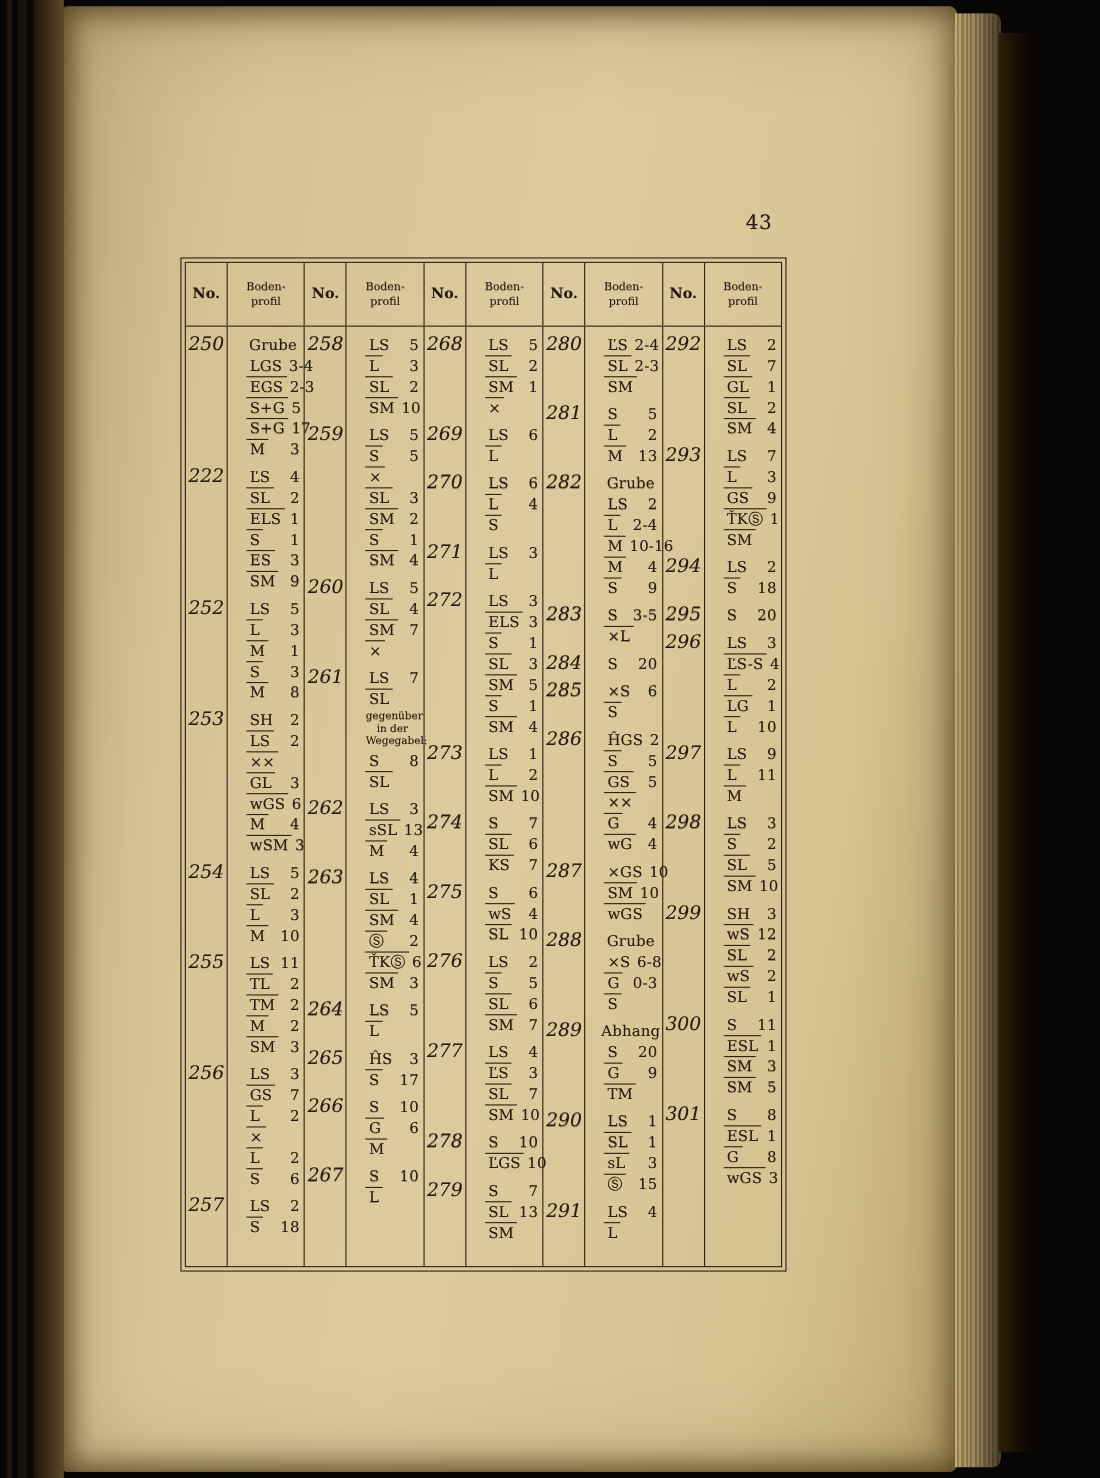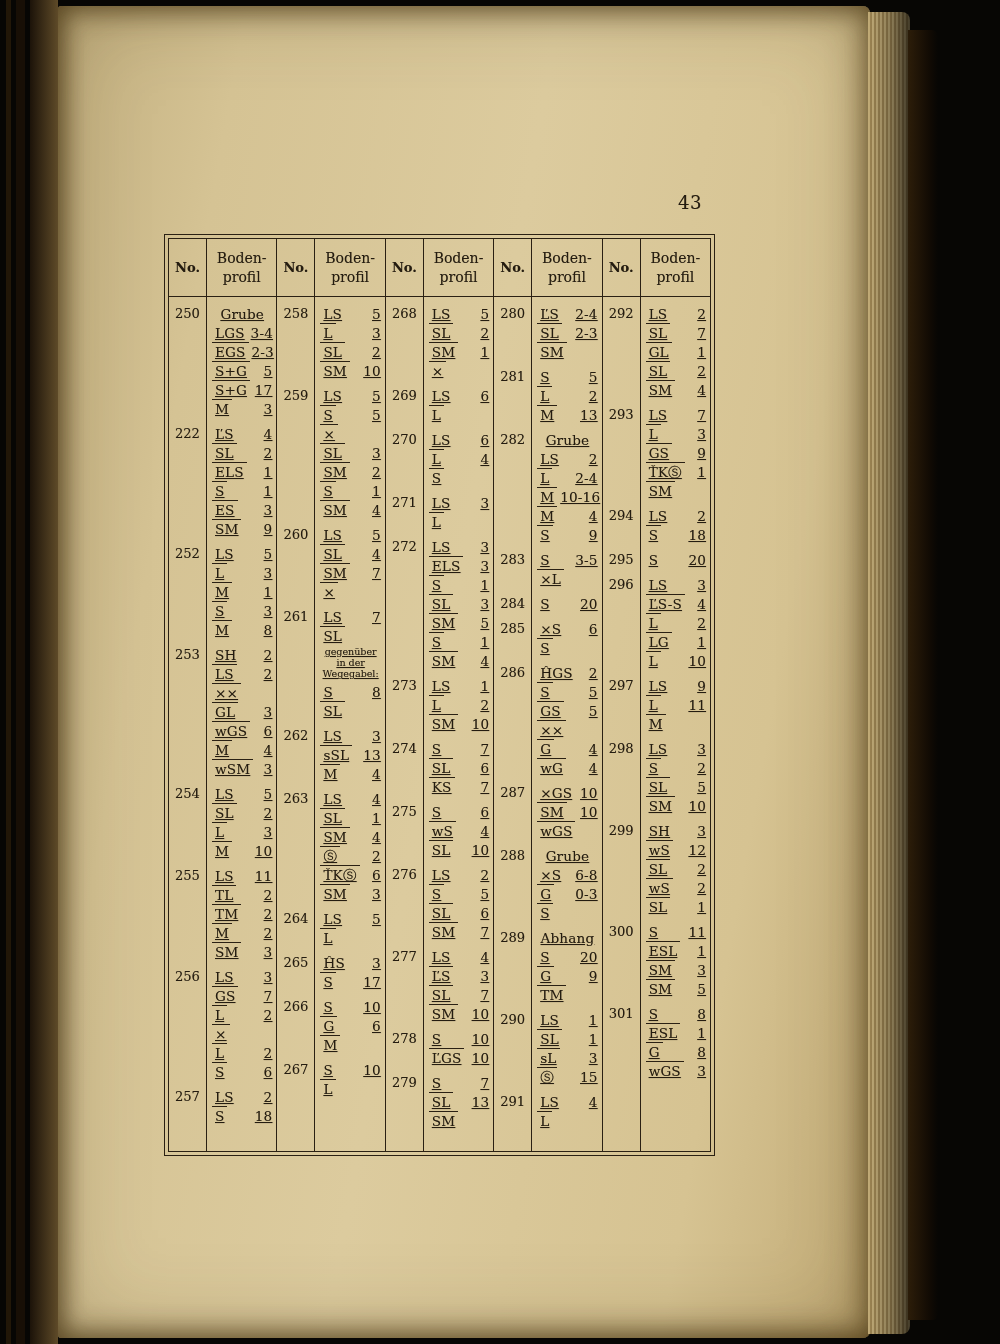--- a/index.html
+++ b/index.html
@@ -53,28 +53,28 @@
     border:1.5px solid #2a2013;
     outline:1px solid #2a2013;outline-offset:3px;
     display:flex;flex-direction:column;
     text-shadow:.2px .2px 0 rgba(40,30,15,.4);
     justify-content:center;
   }
   .table-header{display:flex;height:57px;flex:0 0 auto;border-bottom:1.2px solid #2a2013;}
   .pair-head{flex:1 1 0;display:flex;border-right:1px solid #2a2013;min-width:0;}
   .pair-head:last-child{border-right:none;}
   .no-head{flex:0 0 37px;border-right:1px solid #2a2013;display:flex;align-items:center;justify-content:center;font-weight:bold;font-size:13px;}
-  .prof-head{flex:1;display:flex;flex-direction:column;align-items:center;justify-content:center;font-size:14px;line-height:1.3;min-width:0;}
+  .prof-head{flex:1;display:flex;flex-direction:column;align-items:center;justify-content:center;font-size:10px;line-height:1.3;min-width:0;}
   .table-body{display:flex;flex:1 1 auto;min-height:0;}
   .pair-col{flex:1 1 0;border-right:1px solid #2a2013;position:relative;padding-top:7px;min-width:0;}
   .pair-col:last-child{border-right:none;}
   .pair-col::before{content:"";position:absolute;left:37px;top:0;bottom:0;width:1px;background:#2a2013;}
   .entry{display:flex;margin-bottom:6px;}
-  .no-cell{flex:0 0 37px;text-align:center;font-size:13px;line-height:19px;}
-  .prof-cell{flex:1;padding:0 4px 0 6px;min-width:0;text-decoration:underline;}
+  .no-cell{flex:0 0 37px;text-align:center;font-size:17px;line-height:19px;font-style:italic;}
+  .prof-cell{flex:1;padding:0 4px 0 18px;min-width:0;}
   .layer{display:flex;height:19px;font-size:13.5px;line-height:18px;align-items:flex-end;letter-spacing:.2px;}
   .layer .code{padding:0 3px;border-top:1.2px solid transparent;white-space:nowrap;}
   .layer .code.bar{border-top-color:#2a2013;}
   .layer .val{margin-left:auto;text-align:right;padding-left:3px;white-space:nowrap;}
   .layer.lbl{justify-content:center;}
   .layer.sm{display:block;height:auto;font-size:9.5px;line-height:1.18;text-align:center;padding:1px 0 2px;letter-spacing:0;}
 </style>
 </head>
 <body>
 

